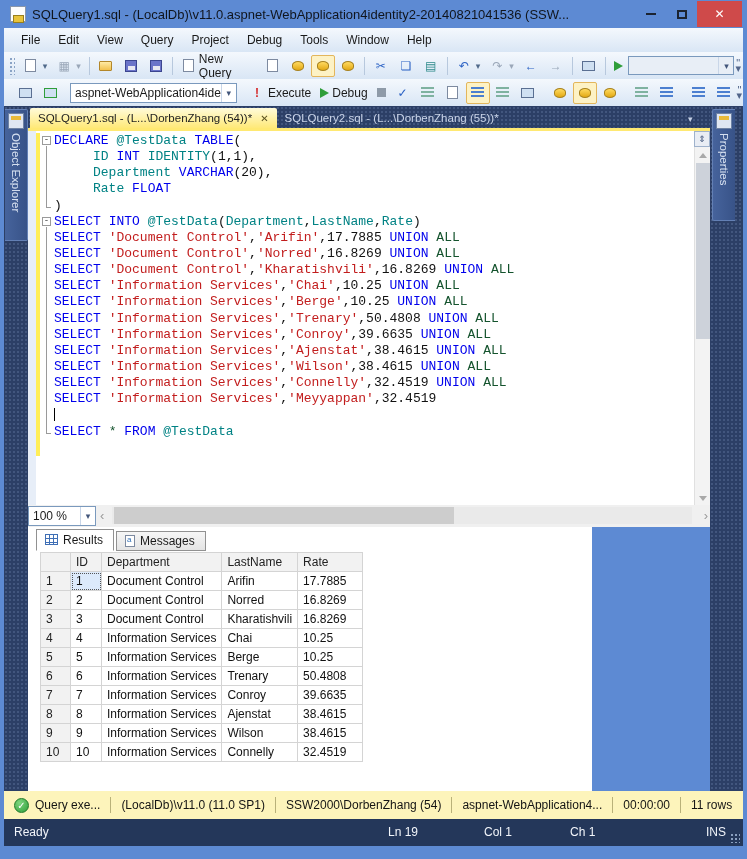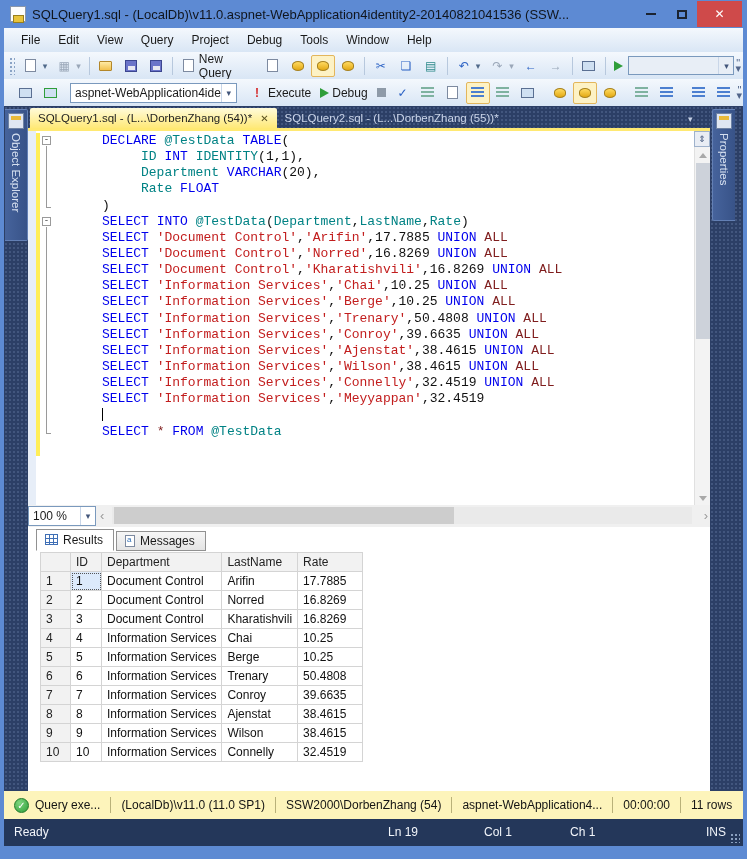--- a/index.html
+++ b/index.html
@@ -67,38 +67,38 @@
   .selmargin{position:absolute;left:0;top:0;width:8px;height:100%;background:#e7eef8;}
   .chgbar{position:absolute;left:8px;top:2px;width:4px;height:323px;background:#ffee58;}
   .lines{position:absolute;left:12px;top:2px;right:16px;font-family:"Liberation Mono",monospace;font-size:13px;}
   .ln{display:flex;height:16.15px;align-items:stretch;}
   .ol{flex:0 0 14px;position:relative;}
   .ol.mid::before{content:"";position:absolute;left:6px;top:0;bottom:0;border-left:1px solid #9a9a9a;}
   .ol.end::before{content:"";position:absolute;left:6px;top:0;height:60%;border-left:1px solid #9a9a9a;}
   .ol.end::after{content:"";position:absolute;left:6px;top:60%;width:5px;border-top:1px solid #9a9a9a;}
   .ol.start::before{content:"";position:absolute;left:6px;top:13px;bottom:0;border-left:1px solid #9a9a9a;}
   .olbox{position:absolute;left:2px;top:3px;width:9px;height:9px;border:1px solid #9a9a9a;background:#fff;color:#444;font:9px/7px "Liberation Mono",monospace;text-align:center;}
-  .code{white-space:pre;line-height:16.15px;margin-left:48px;}
-  .kw{color:#0000ec}.id{color:#008284}.str{color:#c21d1d}.gr{color:#7f1d1d}.pl{color:#111}
+  .code{white-space:pre;line-height:16.15px;}
+  .kw{color:#0000ec}.id{color:#008284}.str{color:#c21d1d}.gr{color:#14532d}.pl{color:#111}
   .edcaret{display:inline-block;width:1px;height:13px;background:#000;vertical-align:middle;}
   .vscroll{position:absolute;right:0;top:0;width:16px;height:100%;background:#f3f3f3;border-left:1px solid #e0e0e0;}
   .splitbox{position:absolute;right:0;top:0;width:16px;height:16px;background:#e9edf4;border:1px solid #9fb2cc;color:#41557a;font-size:9px;text-align:center;line-height:14px;}
   .sarrow{position:absolute;width:0;height:0;left:4px;}
   .up{top:22px;border-left:4px solid transparent;border-right:4px solid transparent;border-bottom:5px solid #a9a9a9;}
   .down{bottom:4px;border-left:4px solid transparent;border-right:4px solid transparent;border-top:5px solid #a9a9a9;}
   .vthumb{position:absolute;left:1px;width:14px;top:32px;height:176px;background:#cdd2da;}
   
   .hrow{left:28px;top:505px;width:682px;height:22px;background:#f0f0f0;}
   .zoomcombo{position:absolute;left:0;top:1px;width:68px;height:20px;}
   .larr{position:absolute;left:72px;top:3px;color:#9a9a9a;font-size:13px;}
   .htrack{position:absolute;left:84px;right:18px;top:2px;height:17px;background:#eaeaea;}
   .hthumb{position:absolute;left:2px;top:0;height:17px;width:340px;background:#cdcdcd;}
   .rarr{position:absolute;right:2px;top:3px;color:#9a9a9a;font-size:13px;}
   
-  .results{left:28px;top:527px;width:682px;height:264px;background:#fff;}
+  .results{left:28px;top:527px;width:564px;height:264px;background:#fff;}
   .rtabs{position:absolute;left:8px;top:2px;display:flex;align-items:flex-end;gap:2px;height:22px;}
   .rtab{display:flex;align-items:center;gap:5px;font-size:12px;color:#1a1a1a;padding:2px 10px 3px 8px;border:1px solid #919191;}
   .rtab.active{background:#fff;border-bottom:1px solid #fff;height:22px;}
   .rtab.inactive{background:linear-gradient(#f6f6f6,#e4e4e4);height:20px;}
   .gridicon{width:13px;height:11px;border:1px solid #3f6fb5;background:linear-gradient(#cfe0f4,#a9c6e8);background-image:repeating-linear-gradient(90deg,transparent 0 3px,#3f6fb5 3px 4px),repeating-linear-gradient(transparent 0 3px,#3f6fb5 3px 4px);}
   .msgicon{width:10px;height:12px;background:#fff;border:1px solid #7d8aa0;position:relative;}
   .msgicon::after{content:"a";position:absolute;left:1px;top:-1px;font-size:8px;color:#2d6db5;}
   .grid{position:absolute;left:12px;top:25px;border-collapse:collapse;font-size:12px;color:#111;}
   .grid td{border:1px solid #d4d4d4;height:19px;padding:0 5px;white-space:nowrap;overflow:hidden;}
   .grid td.hdr,.grid td.rn{background:#f2f2f2;color:#222;}

